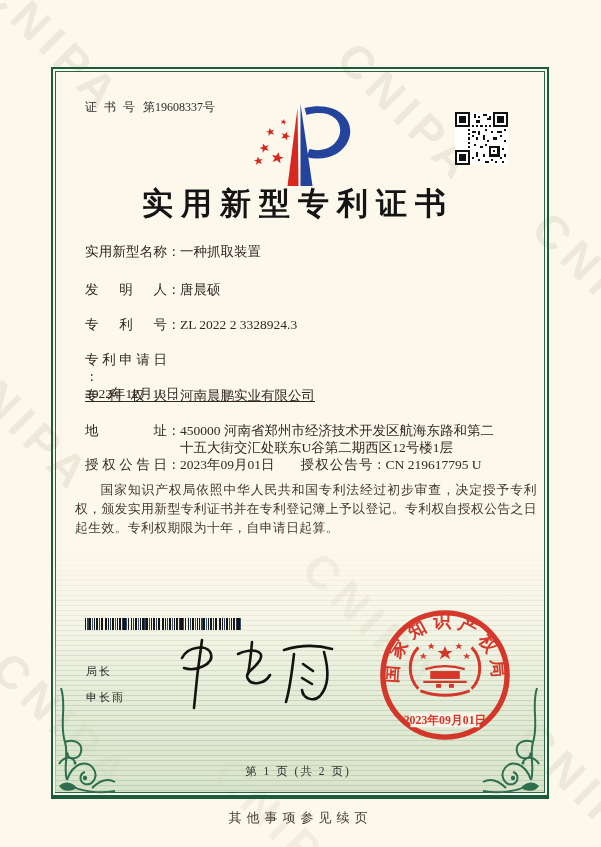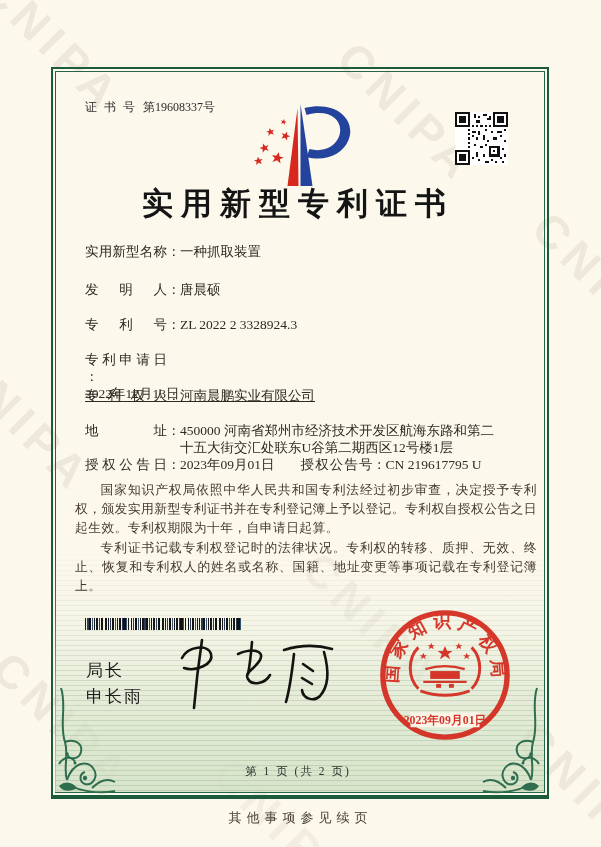--- a/index.html
+++ b/index.html
@@ -59,21 +59,21 @@
     background:repeating-linear-gradient(90deg,
       #15171a 0 1.5px, rgba(0,0,0,0) 1.5px 2.4px,
       #2b3d52 2.4px 3.6px, rgba(0,0,0,0) 3.6px 4.2px,
       #101214 4.2px 6.4px, rgba(0,0,0,0) 6.4px 7.2px,
       #37506b 7.2px 8px, rgba(0,0,0,0) 8px 9px,
       #15171a 9px 10.2px, rgba(0,0,0,0) 10.2px 11.4px);
   }
   .director{
     position:absolute; left:86px; top:658px;
     font-family:"Liberation Sans","DejaVu Sans",sans-serif;
-    font-size:17px; color:#1d1d1d; letter-spacing:2px; line-height:26px;
+    font-size:11px; color:#1d1d1d; letter-spacing:2px; line-height:26px;
   }
   .signature{position:absolute; left:168px; top:634px; width:178px; height:80px;}
   .seal{position:absolute; left:376px; top:606px; width:138px; height:138px; opacity:0.93; mix-blend-mode:multiply;}
   .flourish{position:absolute; width:62px; height:108px; z-index:4;}
   .flourish.left{left:54px; top:686px;}
   .flourish.right{left:482px; top:686px; transform:scaleX(-1);}
   .pageinfo{
     position:absolute; left:51px; top:764px; width:494px; text-align:center;
     font-size:11.5px; letter-spacing:2px; color:#333;
   }
@@ -223,21 +223,20 @@
       <span class="fcolon">：</span>
       <span class="fvalue">2023年09月01日</span>
       <span class="fspacer"></span>
       <span class="flabel narrow">授权公告号</span>
       <span class="fcolon">：</span>
       <span class="fvalue">CN 219617795 U</span>
     </div>
 
     <div class="bodytext">
       <p>国家知识产权局依照中华人民共和国专利法经过初步审查，决定授予专利权，颁发实用新型专利证书并在专利登记簿上予以登记。专利权自授权公告之日起生效。专利权期限为十年，自申请日起算。</p>
-      <p>专利证书记载专利权登记时的法律状况。专利权的转移、质押、无效、终止、恢复和专利权人的姓名或名称、国籍、地址变更等事项记载在专利登记簿上。</p>
     </div>
 
     <div class="barcode"></div>
 
     <div class="director">
       <div>局长</div>
       <div>申长雨</div>
     </div>
 
     <svg class="signature" viewBox="0 0 178 80">

